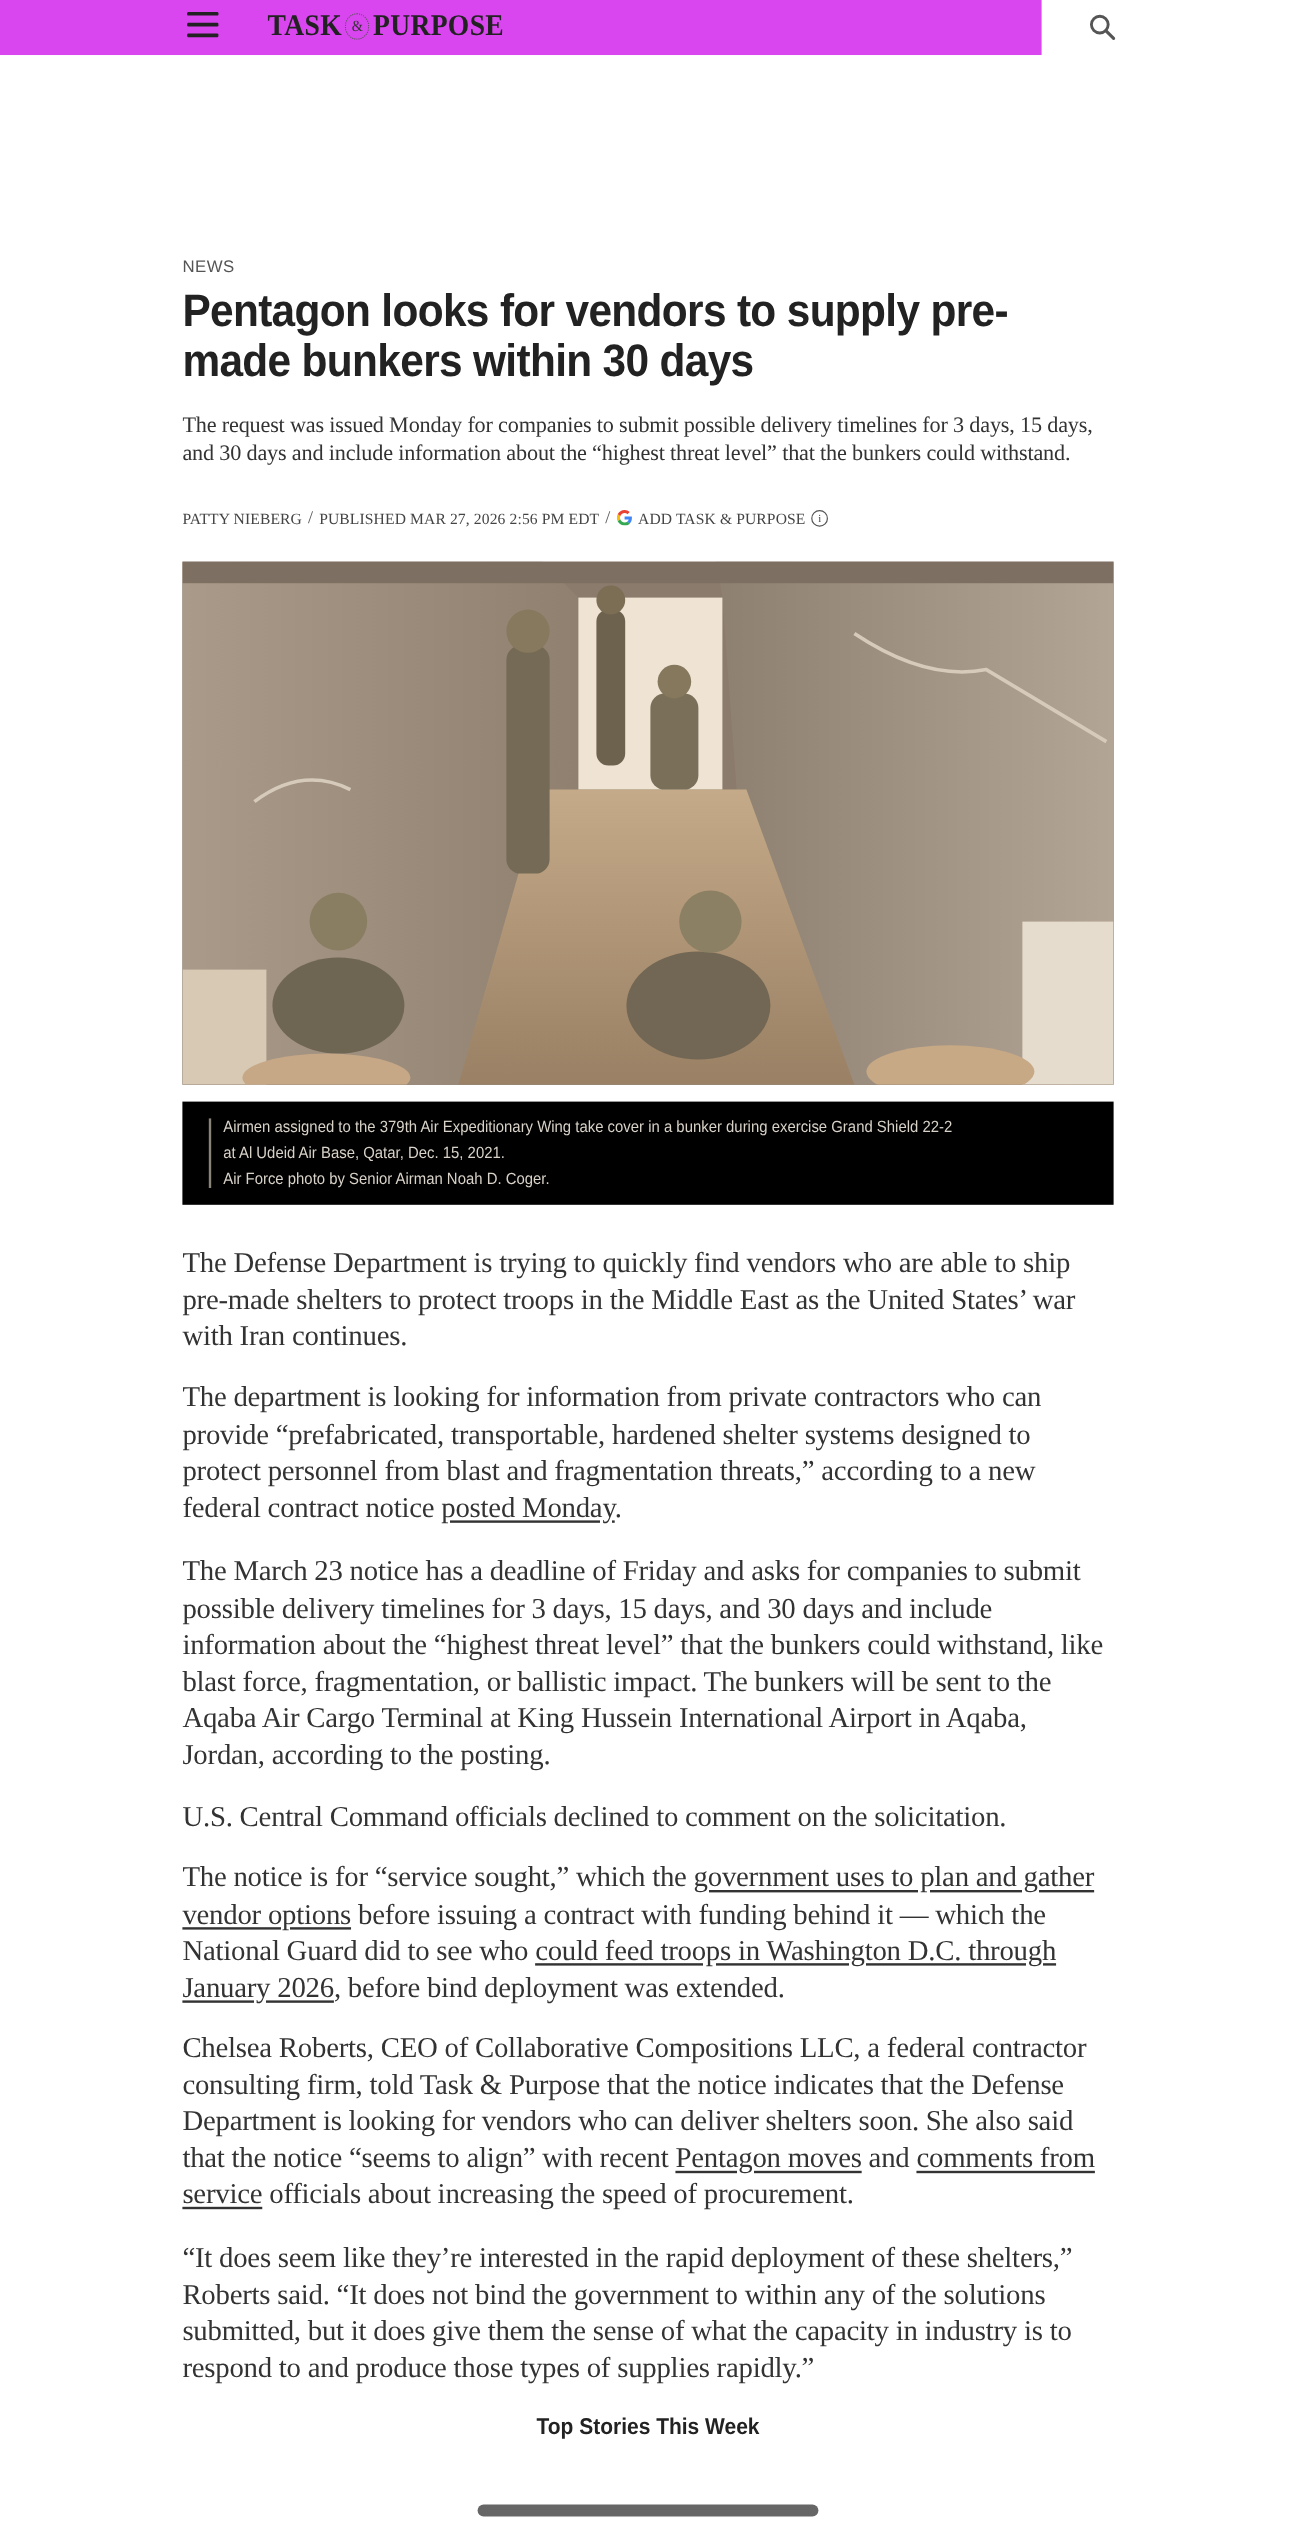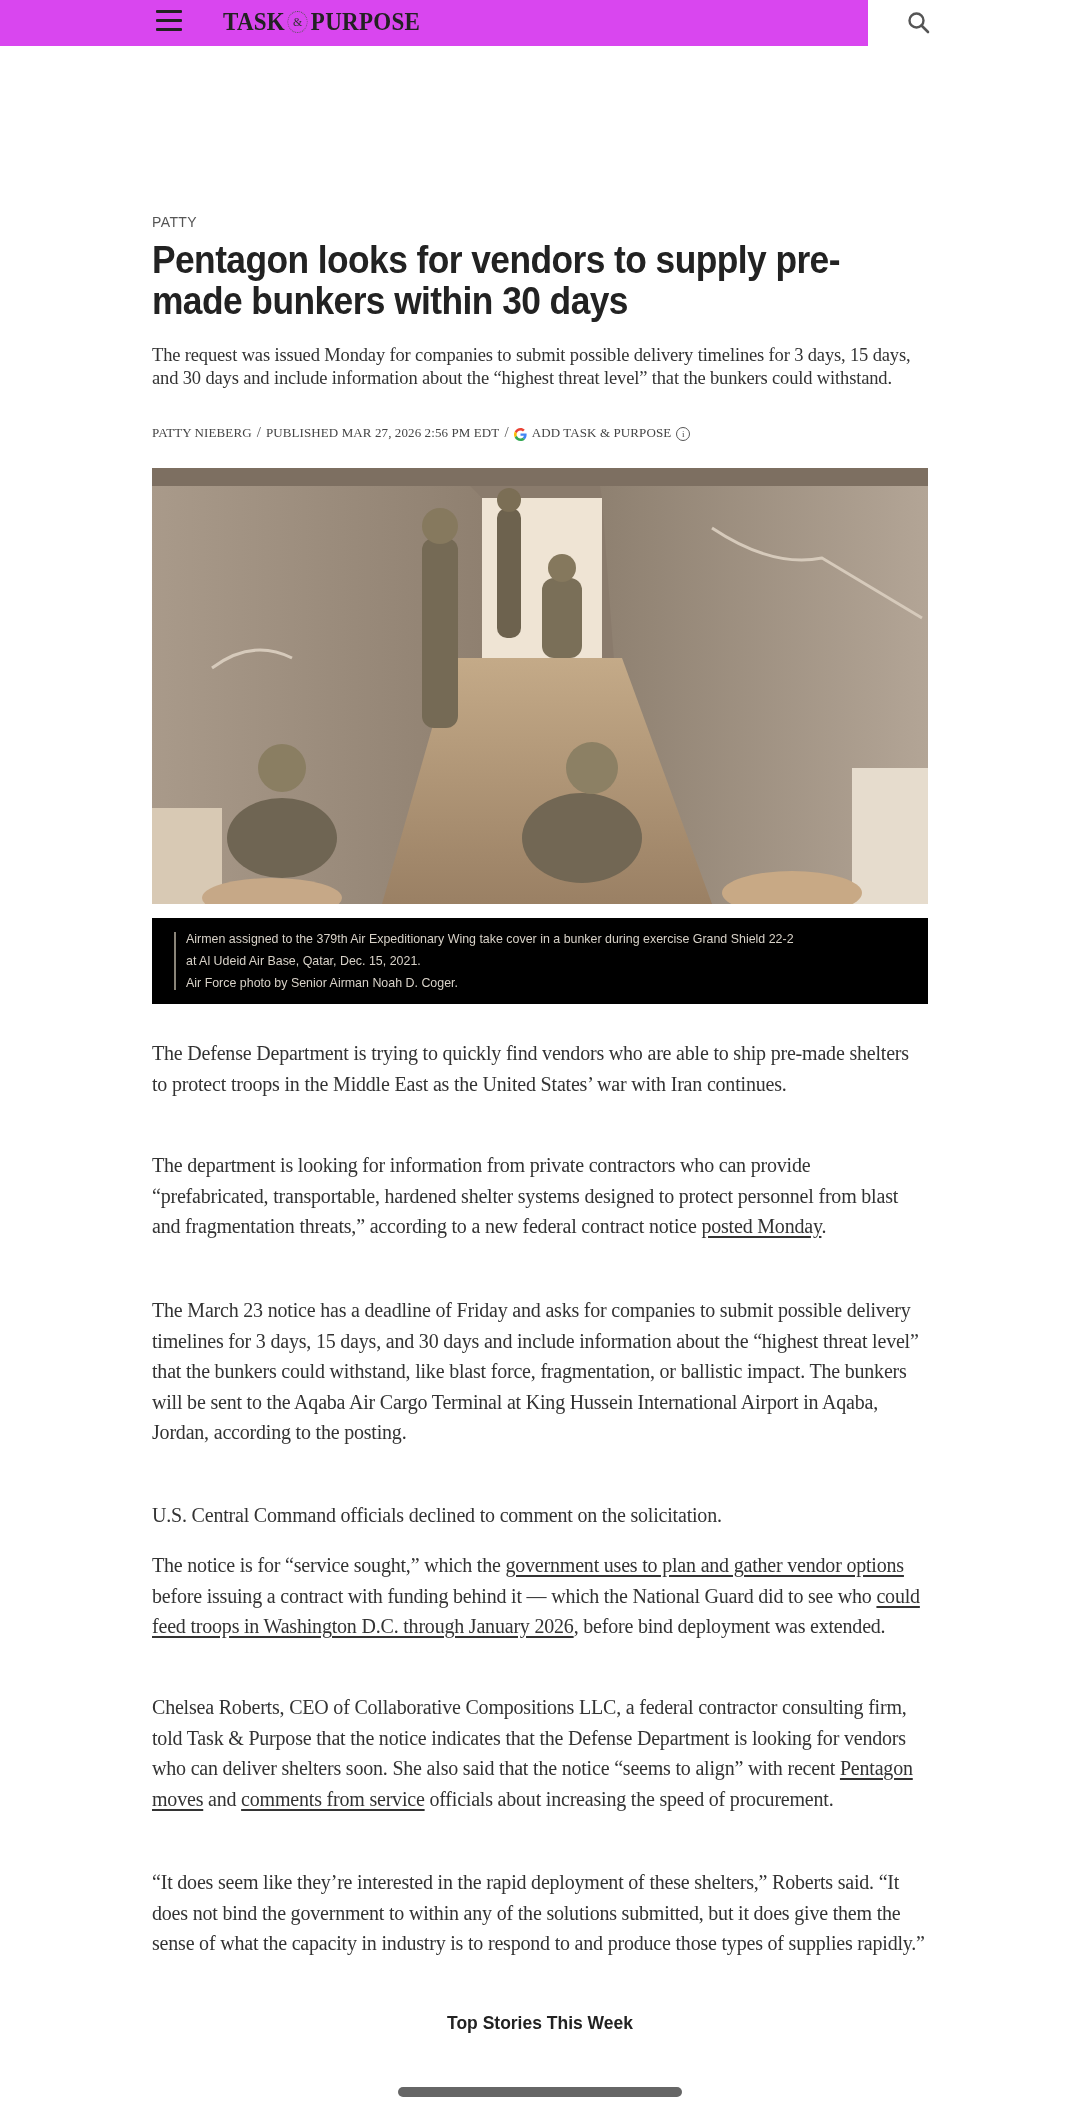--- a/index.html
+++ b/index.html
@@ -24,21 +24,21 @@
   .byline .sep { margin: 0 5px; color: #555; font-size: 15px; }
   .gicon { display: inline-block; width: 13px; height: 13px; margin-right: 5px; }
   .info-icon { display: inline-flex; align-items: center; justify-content: center; width: 14px; height: 14px; border: 1px solid #555; border-radius: 50%; font-size: 9px; margin-left: 5px; font-family: "Liberation Serif", serif; }
   .add-link { cursor: pointer; }
 
   .photo { position: absolute; top: 468px; left: 152px; width: 776px; height: 436px; overflow: hidden; background: #8c7e70; }
   .caption { position: absolute; top: 918px; left: 152px; width: 776px; height: 86px; background: #000000; padding: 10px 0 0 22px; }
   .caption .bar { position: absolute; left: 22px; top: 14px; width: 2px; height: 58px; background: #8a8478; }
   .caption .text { position: absolute; left: 34px; top: 10px; font-family: "Liberation Sans", sans-serif; font-size: 13.5px; line-height: 22px; color: #d8d2c8; transform: scaleX(0.92); transform-origin: left top; width: 790px; }
 
-  .body-text { font-size: 20px; line-height: 30.5px; color: #333; letter-spacing: -0.2px; }
+  .body-text { font-size: 24px; line-height: 30.5px; color: #333; letter-spacing: -0.2px; }
   .body-text a { color: #333; text-decoration: underline; text-underline-offset: 3px; cursor: pointer; }
   .p1 { top: 1038px; }
   .p2 { top: 1150px; }
   .p3 { top: 1295px; }
   .p4 { top: 1500px; }
   .p5 { top: 1550px; }
   .p6 { top: 1692px; }
   .p7 { top: 1867px; }
 
   .top-stories { position: absolute; top: 2012px; left: 0; width: 1080px; text-align: center; font-family: "Liberation Sans", sans-serif; font-weight: bold; font-size: 19px; color: #222; transform: scaleX(0.92); }
@@ -61,30 +61,30 @@
   <div class="search-btn">
     <svg width="26" height="26" viewBox="0 0 26 26">
       <circle cx="10.5" cy="10.5" r="7" fill="none" stroke="#555" stroke-width="2.4"></circle>
       <line x1="15.5" y1="15.5" x2="22" y2="22" stroke="#555" stroke-width="2.6" stroke-linecap="round"></line>
     </svg>
   </div>
 </header>
 
 <div class="ad-space"></div>
 
-<div class="article kicker">PATTY</div>
+<div class="article kicker">NEWS</div>
 <h1 class="article headline">Pentagon looks for vendors to supply pre-made bunkers within 30 days</h1>
 <p class="article dek">The request was issued Monday for companies to submit possible delivery timelines for 3 days, 15 days, and 30 days and include information about the “highest threat level” that the bunkers could withstand.</p>
 
 <div class="article byline">
   <span>PATTY NIEBERG</span>
   <span class="sep">/</span>
   <span>PUBLISHED MAR 27, 2026 2:56 PM EDT</span>
   <span class="sep">/</span>
-  <span class="add-link" style="display:inline-flex;align-items:flex-end;">
+  <span class="add-link" style="display:inline-flex;align-items:flex-start;">
     <svg class="gicon" viewBox="0 0 48 48">
       <path fill="#EA4335" d="M24 9.5c3.5 0 6.6 1.2 9 3.6l6.7-6.7C35.6 2.5 30.2 0 24 0 14.6 0 6.6 5.4 2.7 13.3l7.8 6C12.4 13.6 17.7 9.5 24 9.5z"></path>
       <path fill="#4285F4" d="M46.5 24.5c0-1.6-.1-3.1-.4-4.5H24v9h12.7c-.6 3-2.3 5.5-4.8 7.2l7.6 5.9c4.4-4.1 7-10.1 7-17.6z"></path>
       <path fill="#FBBC05" d="M10.5 28.7c-.5-1.4-.8-3-.8-4.7s.3-3.2.8-4.7l-7.8-6C1 16.6 0 20.2 0 24s1 7.4 2.7 10.7l7.8-6z"></path>
       <path fill="#34A853" d="M24 48c6.5 0 11.9-2.1 15.9-5.8l-7.6-5.9c-2.1 1.4-4.9 2.3-8.3 2.3-6.3 0-11.6-4.2-13.5-9.9l-7.8 6C6.6 42.6 14.6 48 24 48z"></path>
     </svg>
     <span>ADD TASK &amp; PURPOSE</span>
     <span class="info-icon">i</span>
   </span>
 </div>

